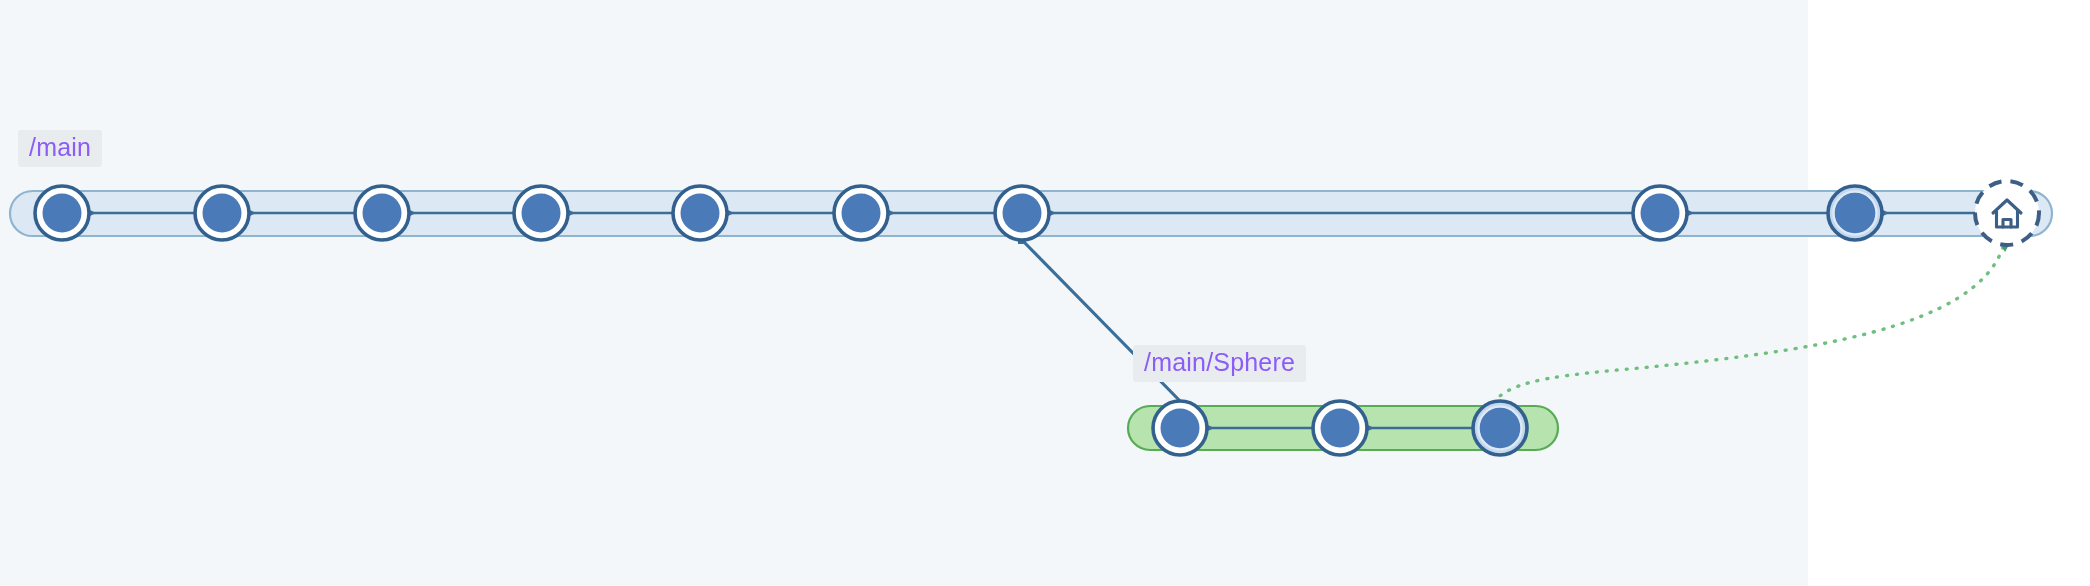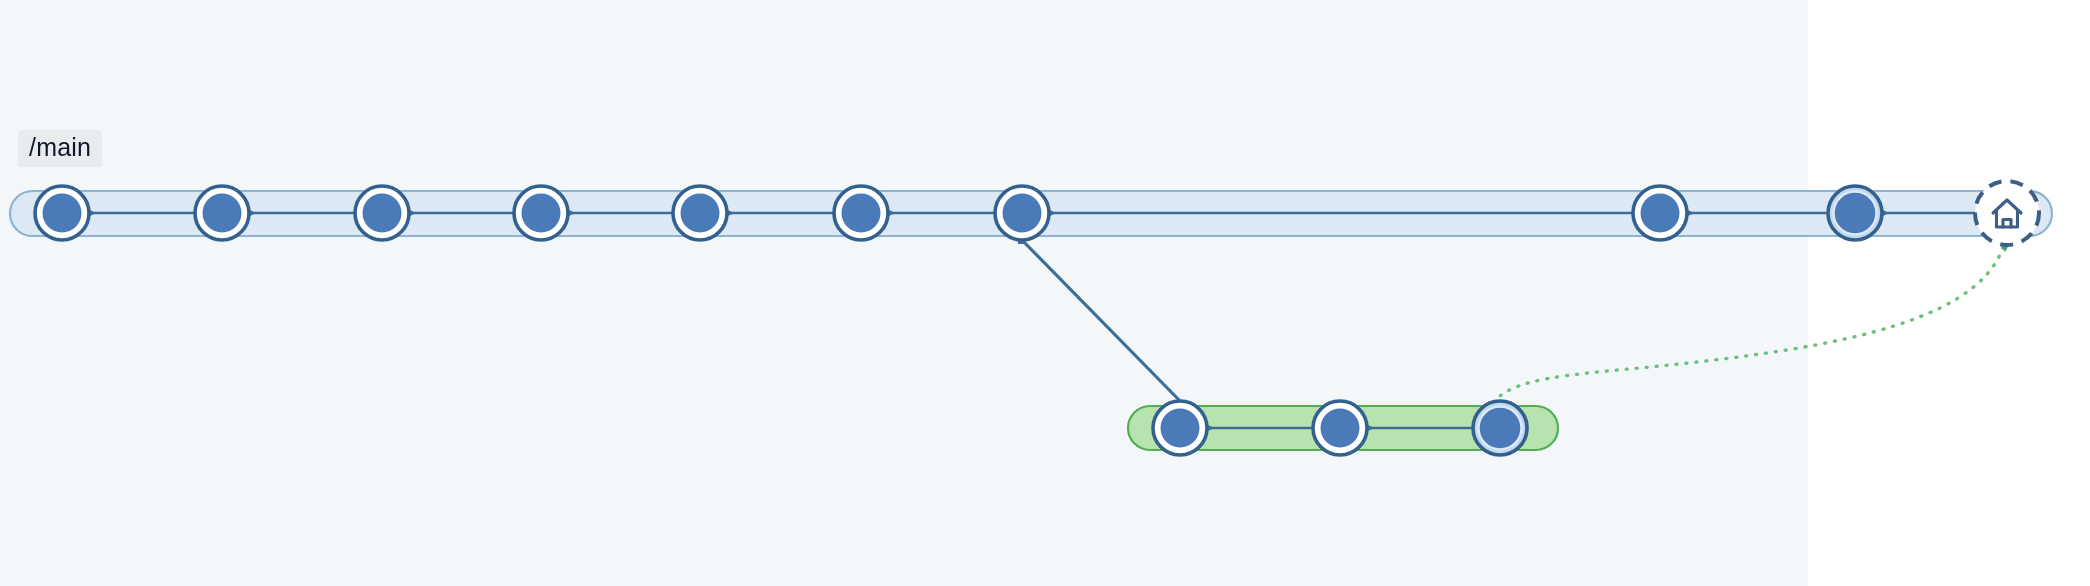--- a/index.html
+++ b/index.html
@@ -10,21 +10,21 @@
   }
   #canvas-root{position:absolute;inset:0;width:2090px;height:586px;}
   #panel{
     position:absolute;left:0;top:0;width:1808px;height:586px;
     background:#f3f7fa;
   }
   svg#graph{position:absolute;left:0;top:0;width:2090px;height:586px;overflow:visible;}
   .lane-label{
     position:absolute;
     background:#e9ecef;
-    color:#0f172a;
+    color:#8b5cf6;
     font-size:25px;
     letter-spacing:.2px;
     padding:5px 11px 7px 11px;
     border-radius:3px;
     white-space:nowrap;
     line-height:1;
   }
 </style>
 </head>
 <body>
@@ -134,14 +134,15 @@
       </g>
       <g>
         <circle cx="1500" cy="428" r="27" fill="#c3d8ee" stroke="#33618f" stroke-width="3.6"></circle>
         <circle cx="1500" cy="428" r="21.5" fill="#4a7ab8" stroke="#dce9f6" stroke-width="2.4"></circle>
       </g>
     </g>
   </svg>
 
   <div class="lane-label" style="left:18px;top:130px;">/main</div>
 
+  <div class="lane-label" style="left:1133px;top:345px;">/main/Sphere</div>
 
 </div>
 
 </body></html>

